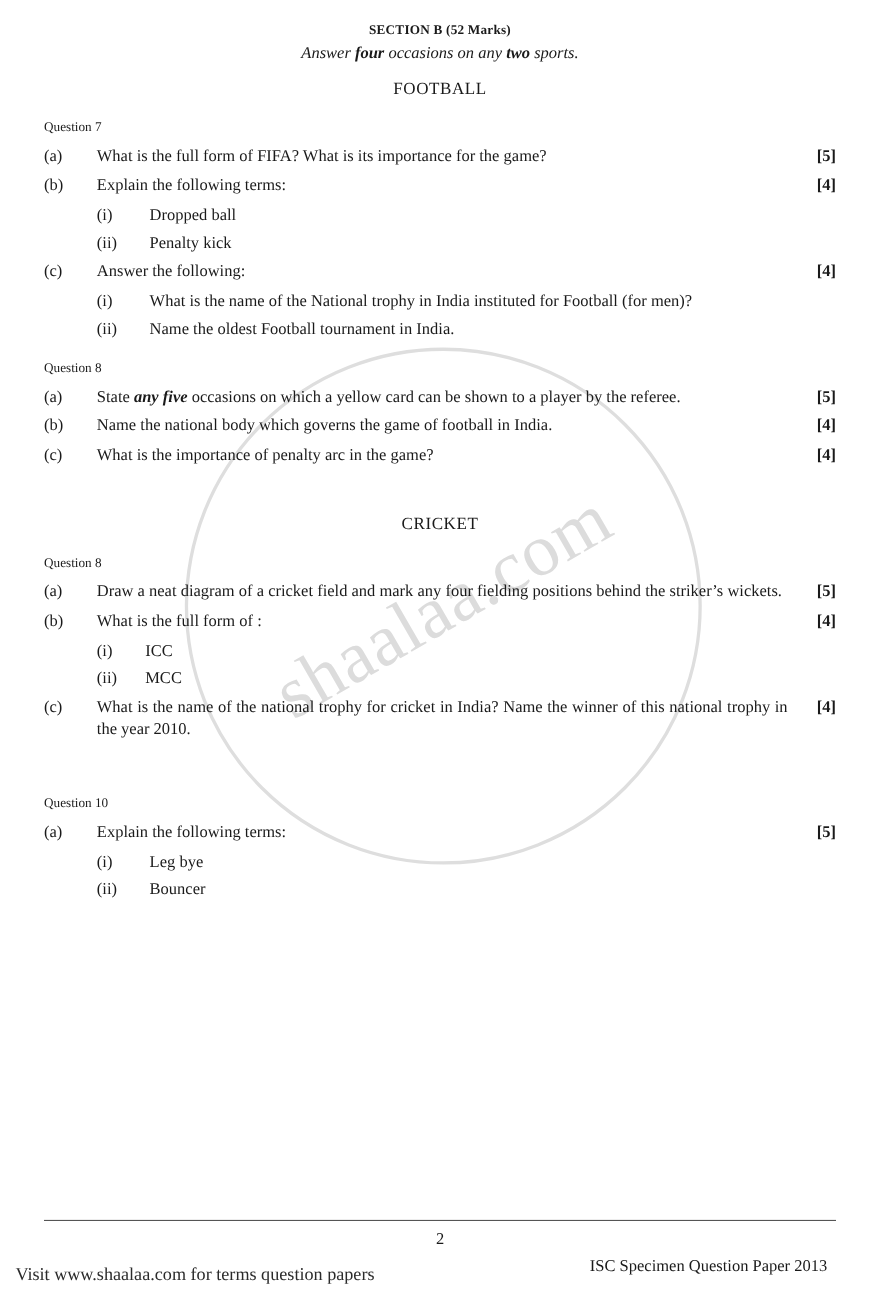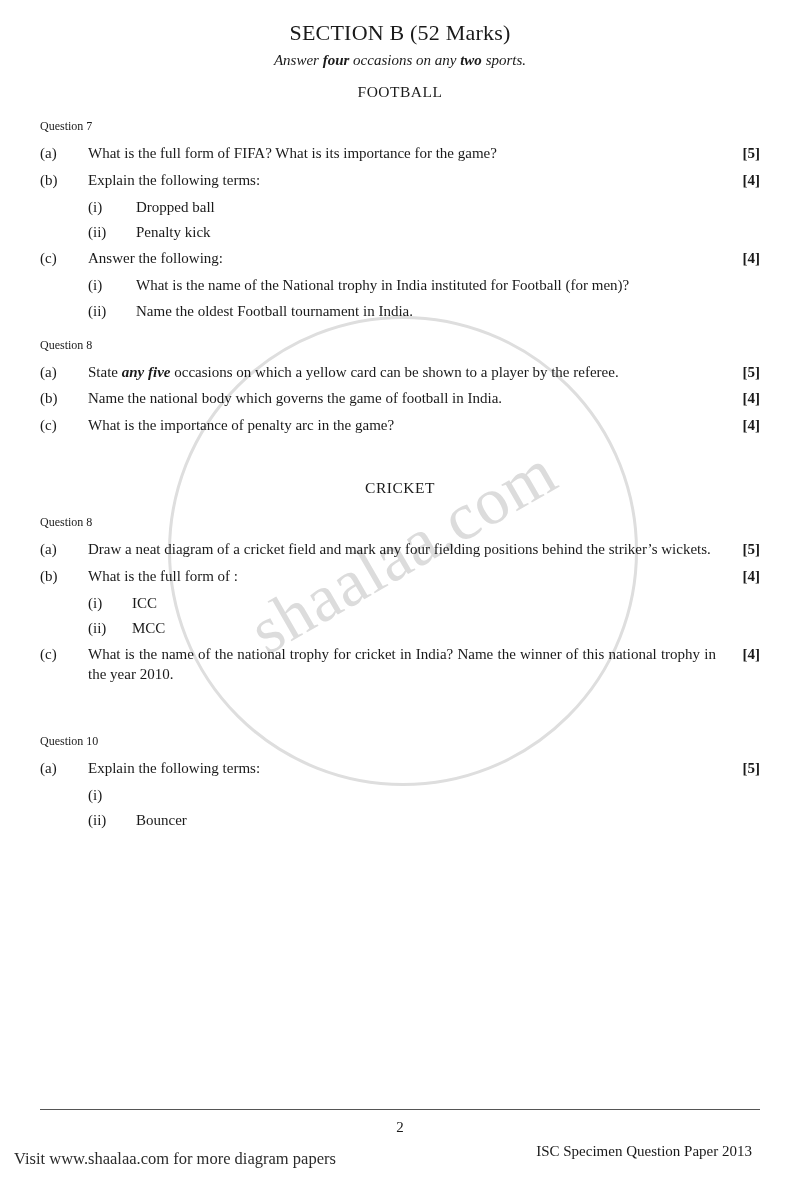--- a/index.html
+++ b/index.html
@@ -55,22 +55,22 @@
   }
 
   .content {
     position: relative;
     z-index: 2;
   }
 
   .center { text-align: center; }
 
   .section-title {
-    font-weight: normal;
-    font-size: 22px;
+    font-weight: bold;
+    font-size: 12px;
     margin: 4px 0 2px 0;
     letter-spacing: 0.2px;
   }
   .instruction {
     font-style: italic;
     font-size: 15px;
     margin: 6px 0 14px 0;
   }
   .instruction b { font-weight: bold; font-style: italic; }
 
@@ -276,26 +276,27 @@
 
     <div class="qtitle">Question 10</div>
 
     <div class="qrow">
       <div class="qlabel">(a)</div>
       <div class="qtext">Explain the following terms:</div>
       <div class="qmarks">[5]</div>
     </div>
     <div class="subrow">
       <div class="slabel">(i)</div>
+      <div class="stext">Leg bye</div>
     </div>
     <div class="subrow">
       <div class="slabel">(ii)</div>
       <div class="stext">Bouncer</div>
     </div>
 
   </div>
 
   <div class="footer-rule"></div>
   <div class="page-number">2</div>
   <div class="footer-right">ISC Specimen Question Paper 2013</div>
-  <div class="footer-left">Visit www.shaalaa.com for more diagram papers</div>
+  <div class="footer-left">Visit www.shaalaa.com for terms question papers</div>
 
 </div>
 
 </body></html>

